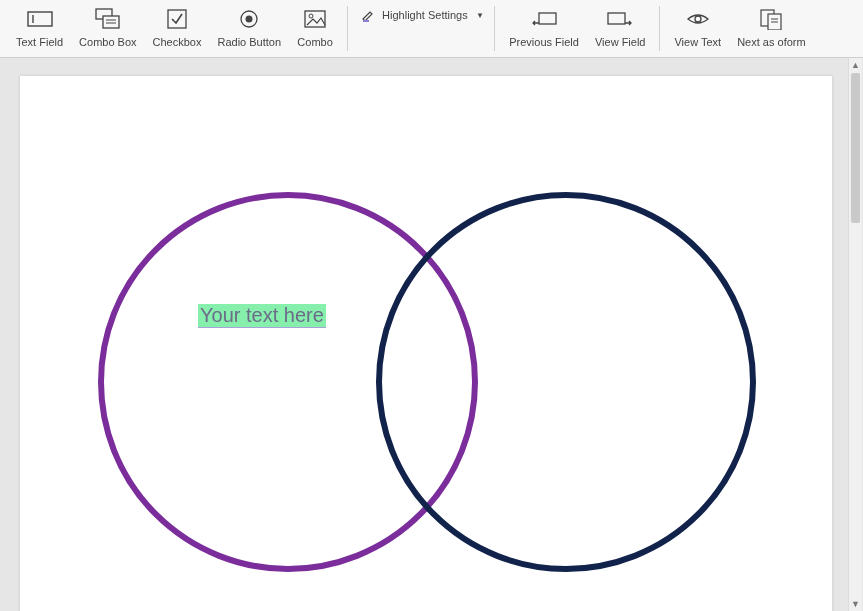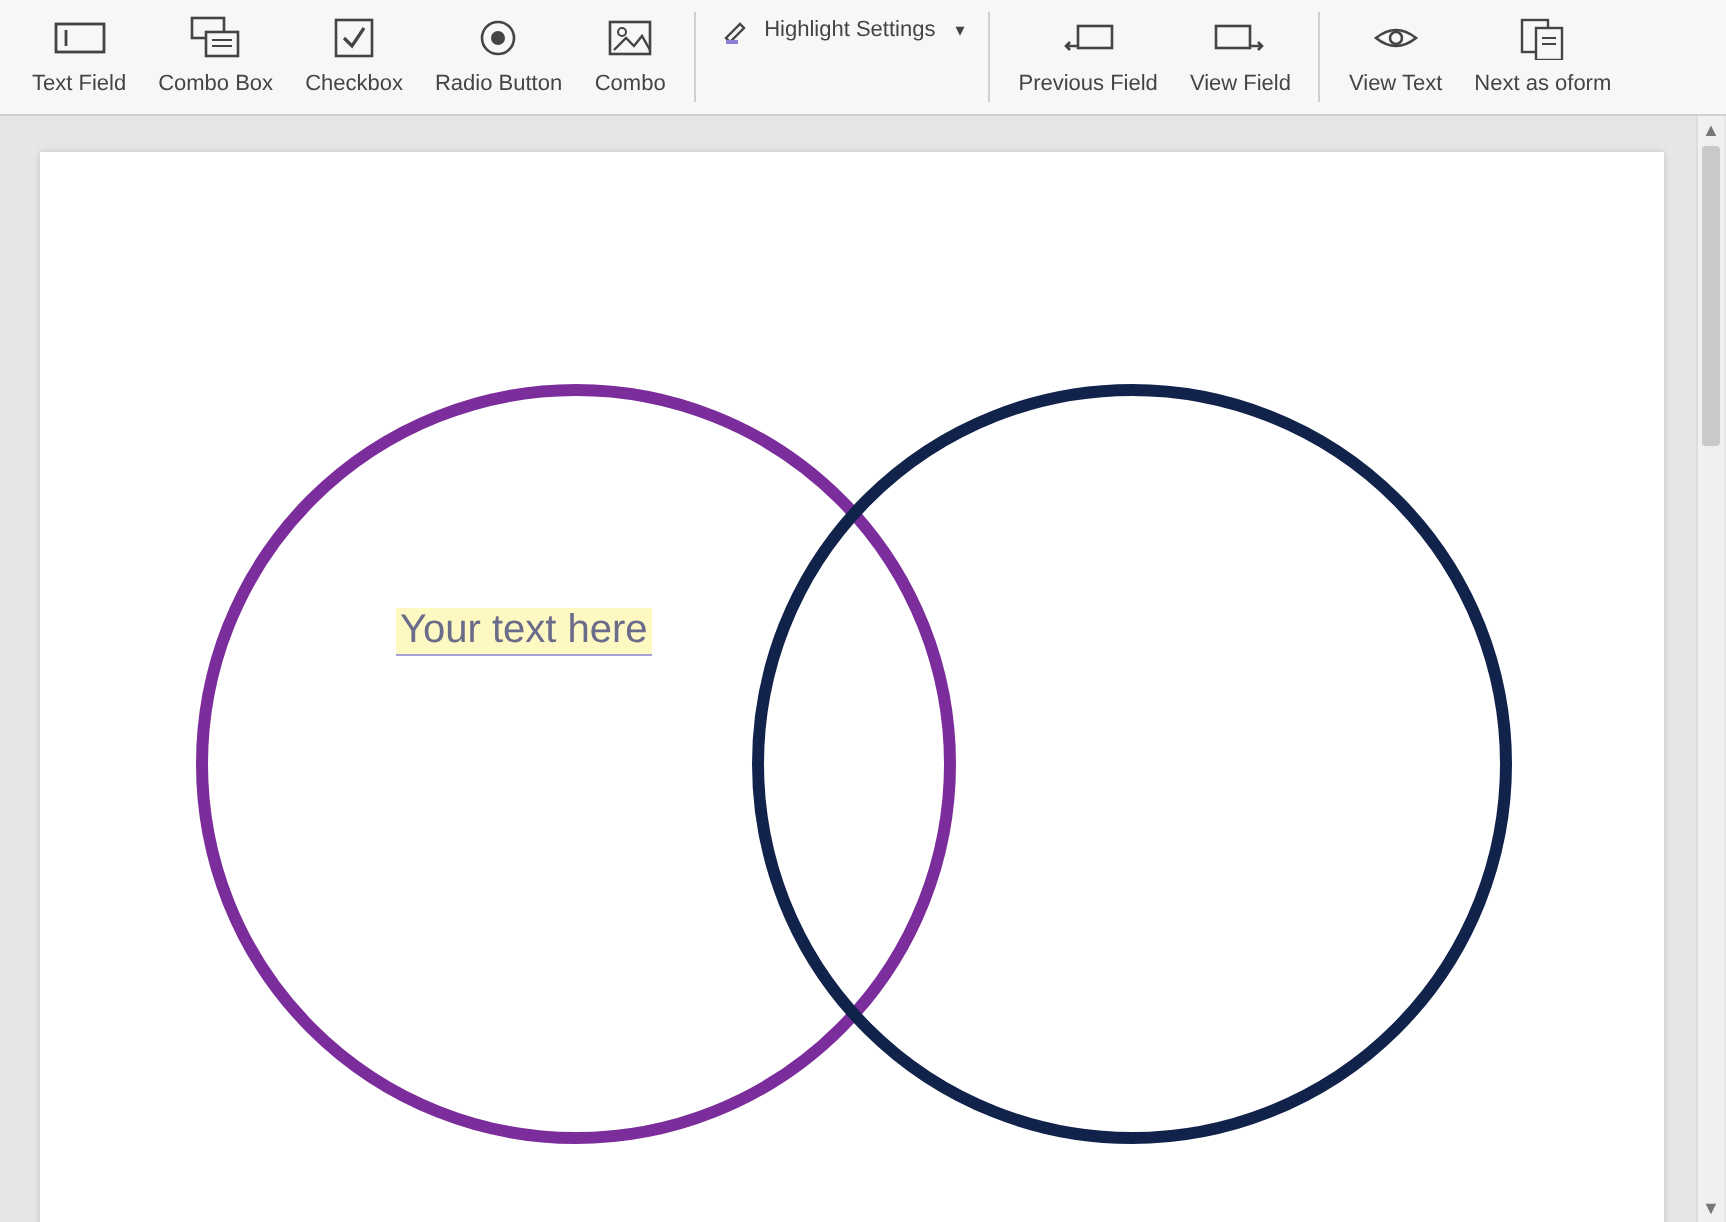--- a/index.html
+++ b/index.html
@@ -138,21 +138,21 @@
     height: 380px;
     border-width: 6px;
     border-color: #11224b;
   }
   .text-field {
     position: absolute;
     left: 178px;
     top: 228px;
     font-size: 20px;
     color: #6b6b8a;
-    background: #fef9c3;
+    background: #86efac;
     padding: 0 2px;
     border-bottom: 1px solid #a7a2d8;
     font-family: Arial, sans-serif;
   }
   svg { display:block; }
 </style>
 </head>
 <body>
 
 <div class="toolbar">

